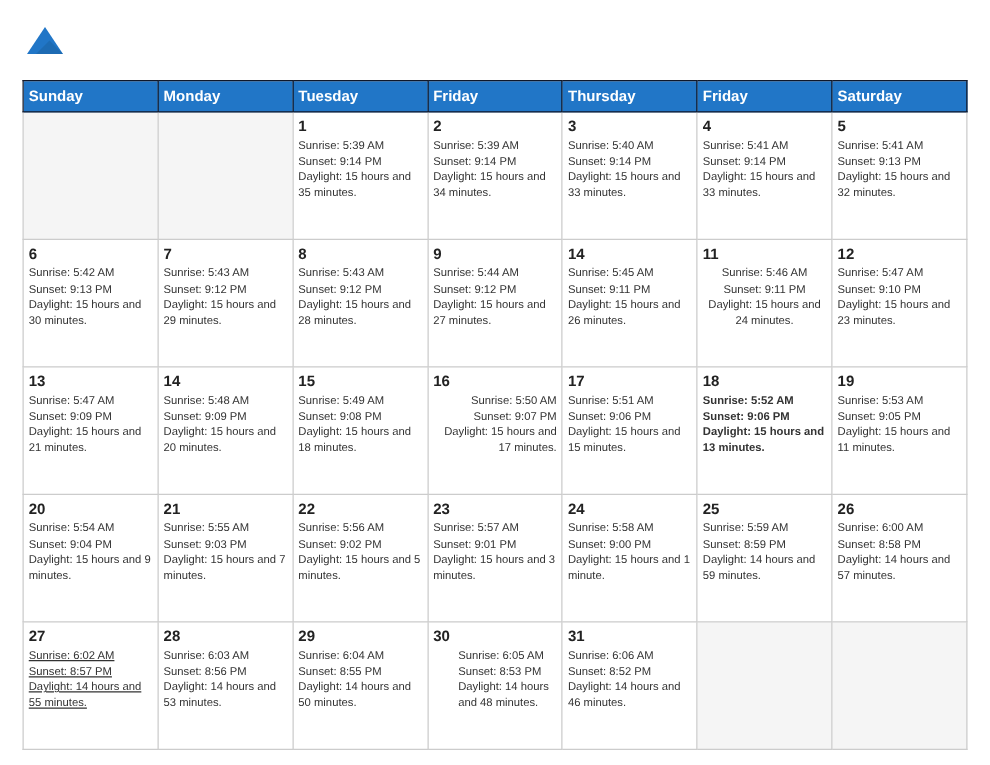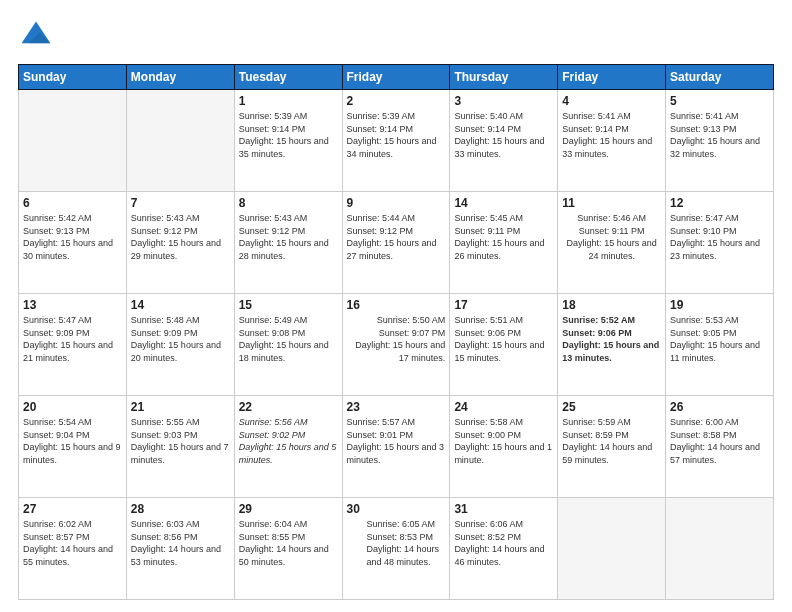--- a/index.html
+++ b/index.html
@@ -261,21 +261,21 @@
 Daylight: 15 hours and 9 minutes.</div>
           </td>
           <td>
             <span class="day-number">21</span>
             <div class="day-info" style="white-space: pre-line;">Sunrise: 5:55 AM
 Sunset: 9:03 PM
 Daylight: 15 hours and 7 minutes.</div>
           </td>
           <td>
             <span class="day-number">22</span>
-            <div class="day-info" style="white-space: pre-line; font-style: italic;">Sunrise: 5:56 AM
+            <div class="day-info" style="white-space: pre-line;">Sunrise: 5:56 AM
 Sunset: 9:02 PM
 Daylight: 15 hours and 5 minutes.</div>
           </td>
           <td>
             <span class="day-number">23</span>
             <div class="day-info" style="white-space: pre-line;">Sunrise: 5:57 AM
 Sunset: 9:01 PM
 Daylight: 15 hours and 3 minutes.</div>
           </td>
           <td>
@@ -293,21 +293,21 @@
           <td>
             <span class="day-number">26</span>
             <div class="day-info" style="white-space: pre-line;">Sunrise: 6:00 AM
 Sunset: 8:58 PM
 Daylight: 14 hours and 57 minutes.</div>
           </td>
         </tr>
         <tr>
           <td>
             <span class="day-number">27</span>
-            <div class="day-info" style="white-space: pre-line;">Sunrise: 6:02 AM
+            <div class="day-info" style="white-space: pre-line; text-decoration: underline;">Sunrise: 6:02 AM
 Sunset: 8:57 PM
 Daylight: 14 hours and 55 minutes.</div>
           </td>
           <td>
             <span class="day-number">28</span>
             <div class="day-info" style="white-space: pre-line;">Sunrise: 6:03 AM
 Sunset: 8:56 PM
 Daylight: 14 hours and 53 minutes.</div>
           </td>
           <td>

